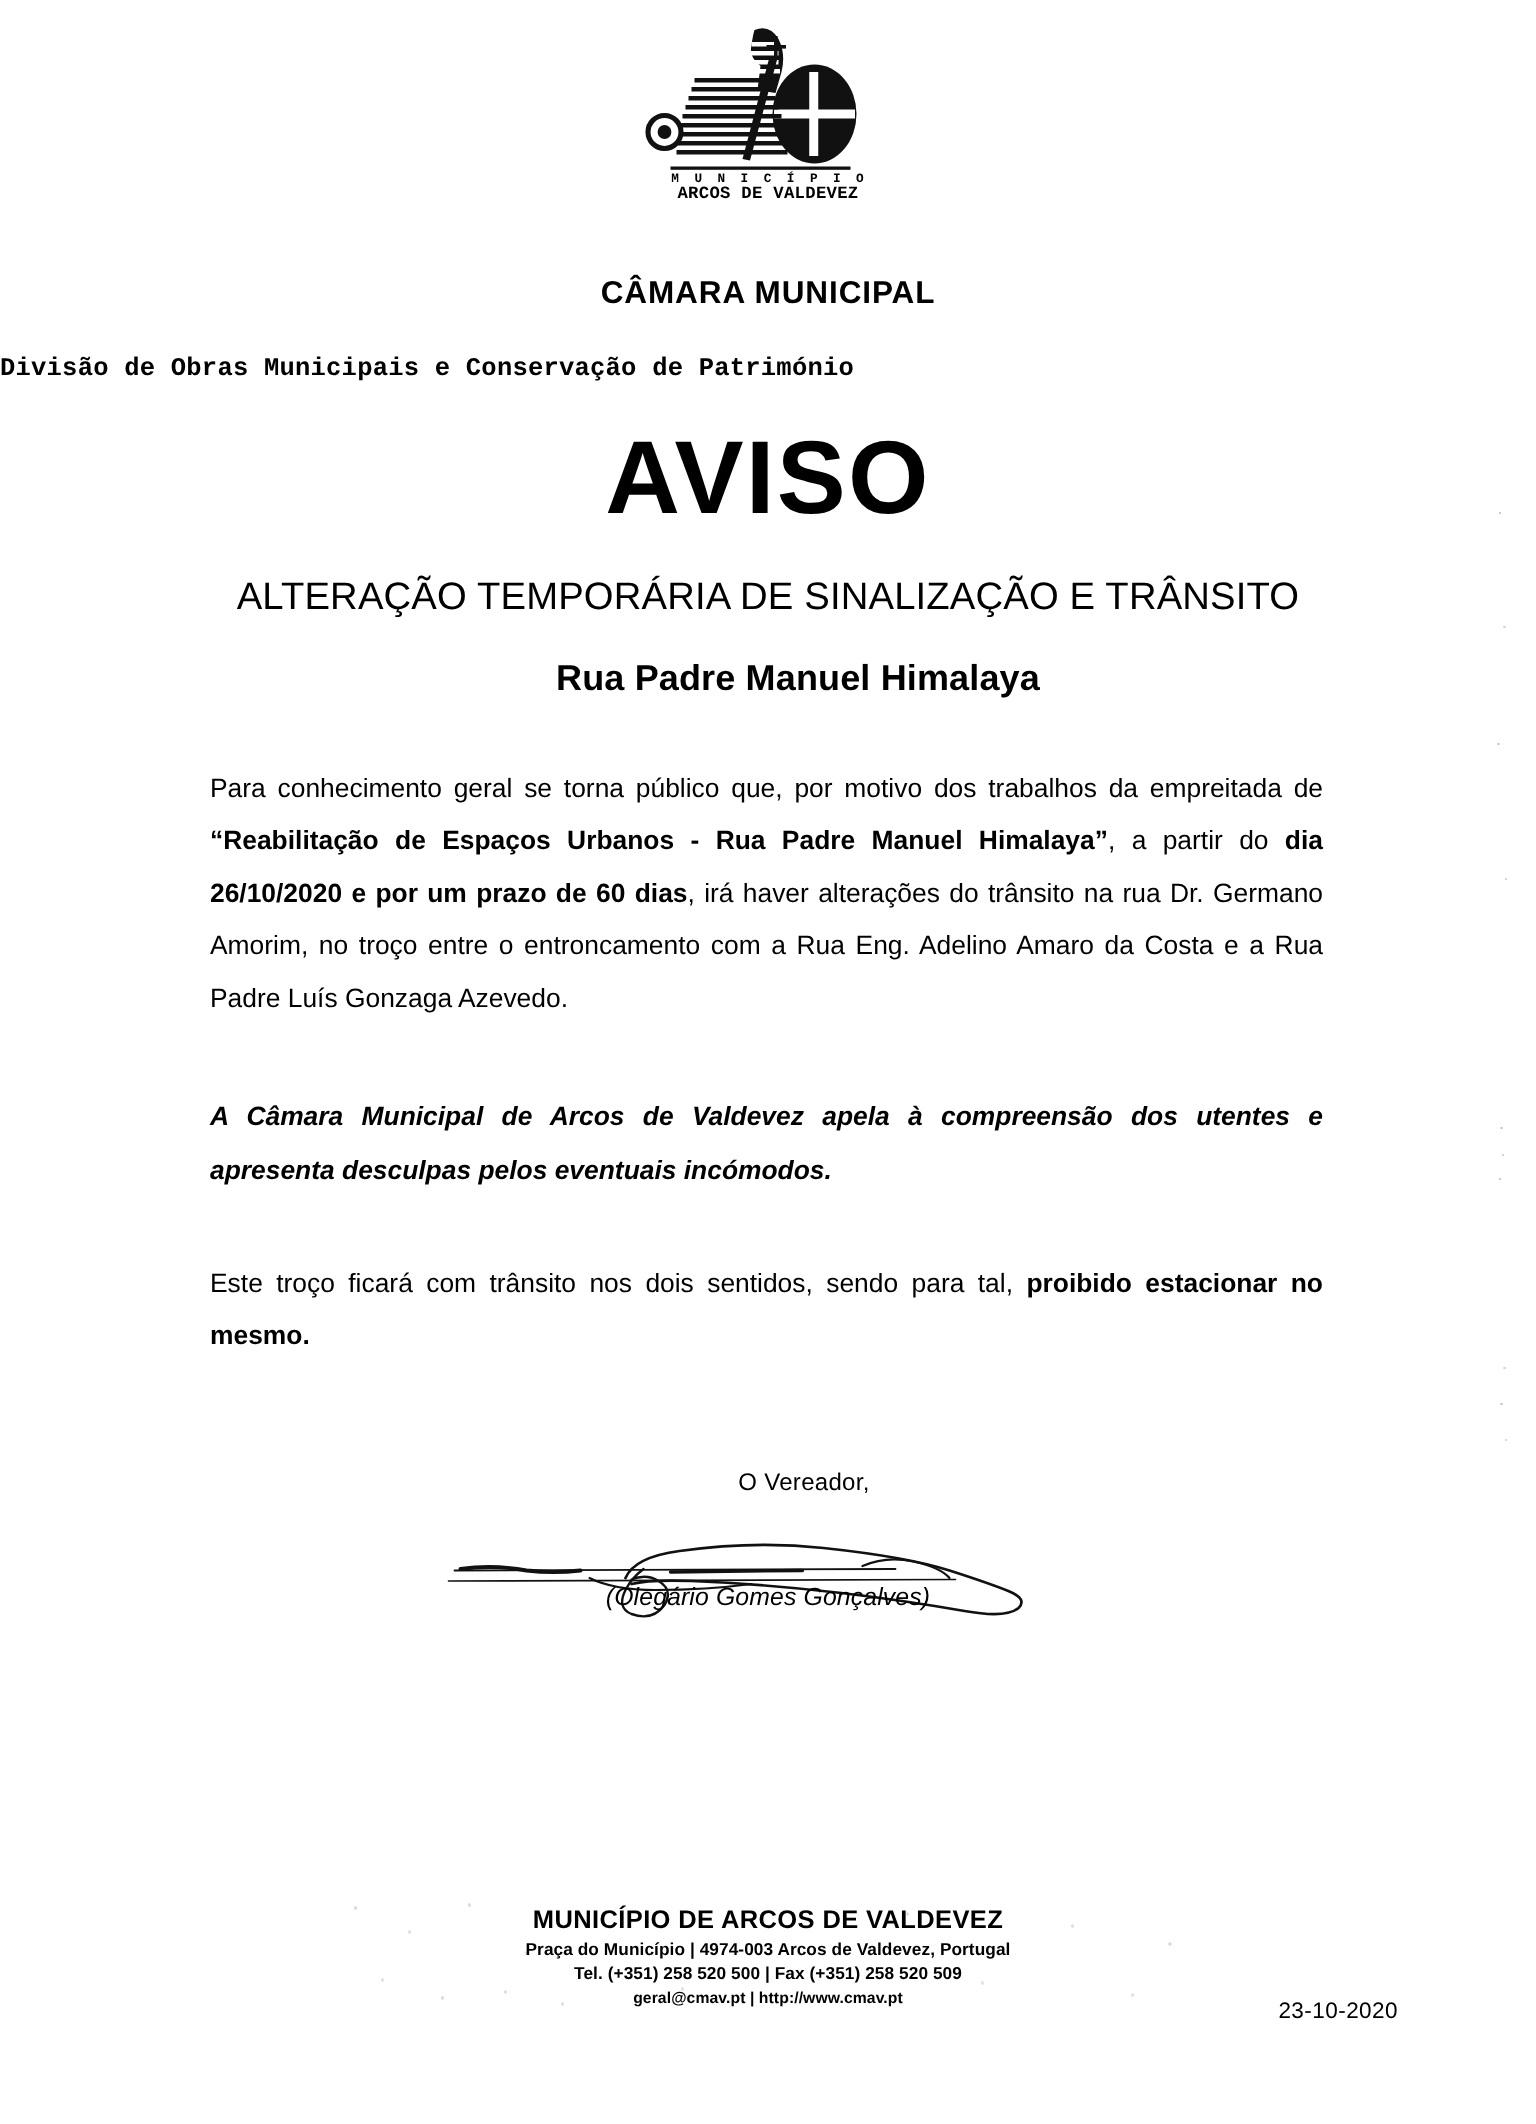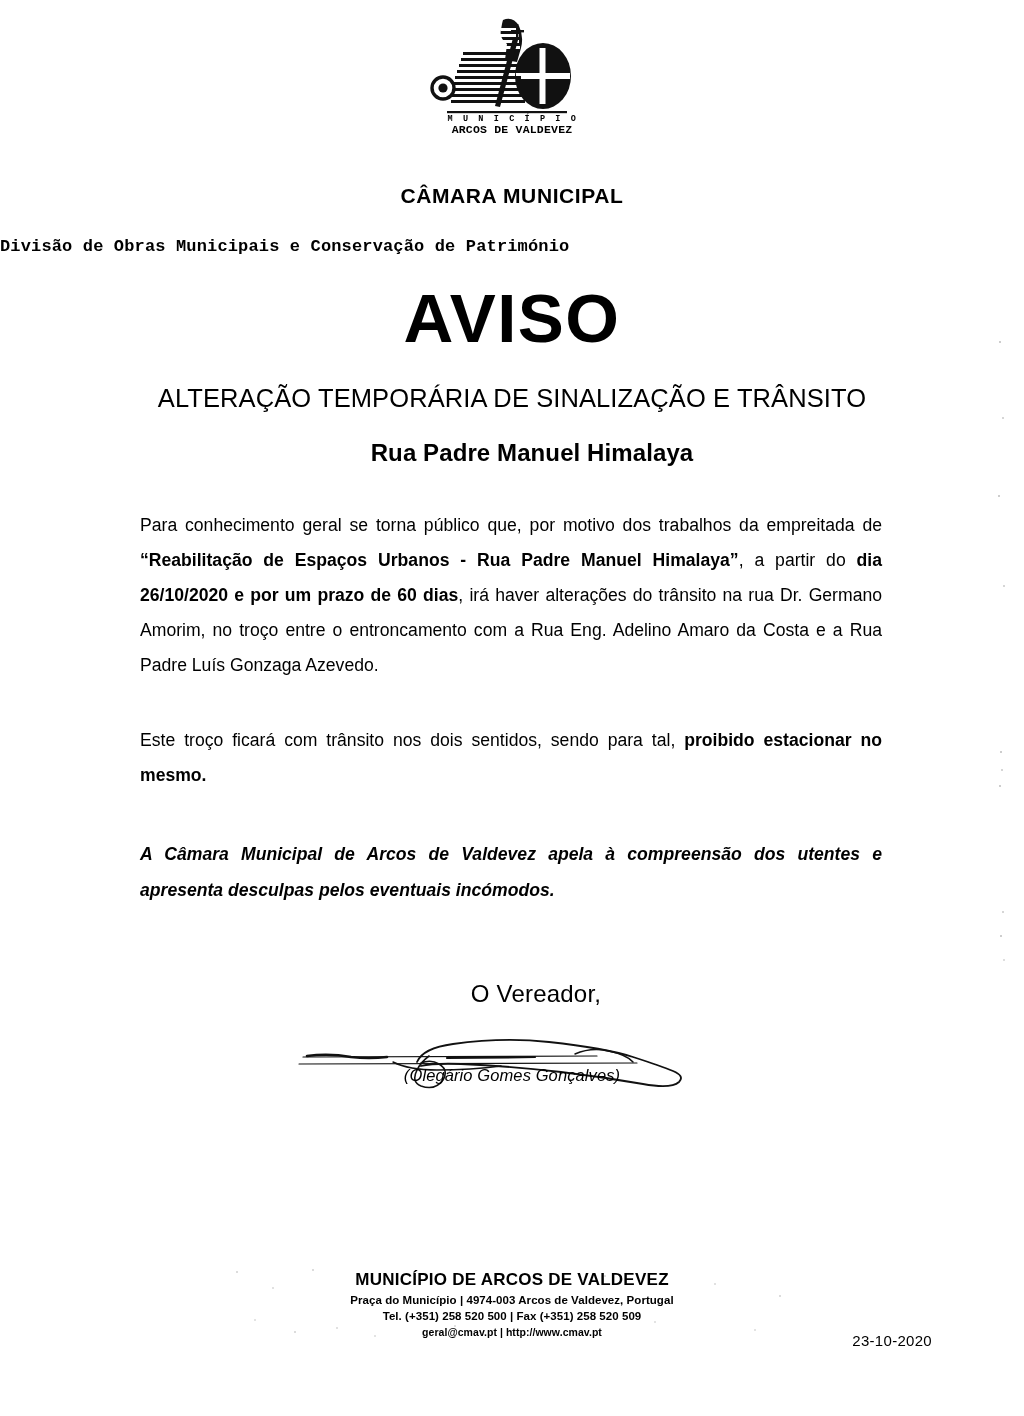--- a/index.html
+++ b/index.html
@@ -121,21 +121,21 @@
 
   
   .sig-block {
     position: absolute;
     left: 0;
     top: 980px;
     width: 1024px;
     text-align: center;
   }
   .sig-title {
-    font-size: 24px;
+    font-size: 16px;
     font-weight: 400;
     letter-spacing: 0.2px;
     padding-left: 48px;
   }
   .sig-art {
     position: relative;
     width: 430px;
     height: 78px;
     margin: 4px auto 0 auto;
   }
@@ -282,23 +282,23 @@
   <div class="hdr-camara">CÂMARA MUNICIPAL</div>
   <div class="hdr-divisao">Divisão de Obras Municipais e Conservação de Património</div>
 
   <div class="title-aviso">AVISO</div>
   <div class="title-sub">ALTERAÇÃO TEMPORÁRIA DE SINALIZAÇÃO E TRÂNSITO</div>
   <div class="title-street">Rua Padre Manuel Himalaya</div>
 
   <div class="body-wrap">
     <p class="para"><span>Para conhecimento geral se torna público que, por motivo dos trabalhos da empreitada de </span><b>“Reabilitação de Espaços Urbanos - Rua Padre Manuel Himalaya”</b><span>, a partir do </span><b>dia 26/10/2020 e por um prazo de 60 dias</b><span>, irá haver alterações do trânsito na rua Dr. Germano Amorim, no troço entre o entroncamento com a Rua Eng. Adelino Amaro da Costa e a Rua Padre Luís Gonzaga Azevedo.</span></p>
 
+    <p class="para para-3">A Câmara Municipal de Arcos de Valdevez apela à compreensão dos utentes e apresenta desculpas pelos eventuais incómodos.</p>
+
     <p class="para para-2"><span>Este troço ficará com trânsito nos dois sentidos, sendo para tal, </span><b>proibido estacionar no mesmo.</b></p>
-
-    <p class="para para-3">A Câmara Municipal de Arcos de Valdevez apela à compreensão dos utentes e apresenta desculpas pelos eventuais incómodos.</p>
   </div>
 
   <div class="sig-block">
     <div class="sig-title">O Vereador,</div>
     <div class="sig-art">
       <svg width="430" height="78" viewBox="0 0 430 78">
         <g fill="none" stroke="#111" stroke-width="1.5" stroke-linecap="round">
 
           <path d="M6 45 L300 44" stroke-width="1.2"></path>
           <path d="M2 52 L340 51" stroke-width="1.1"></path>

